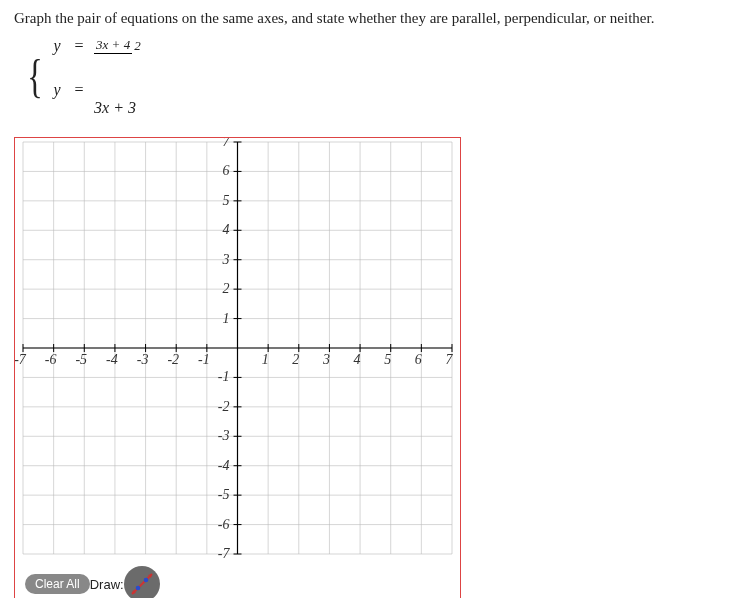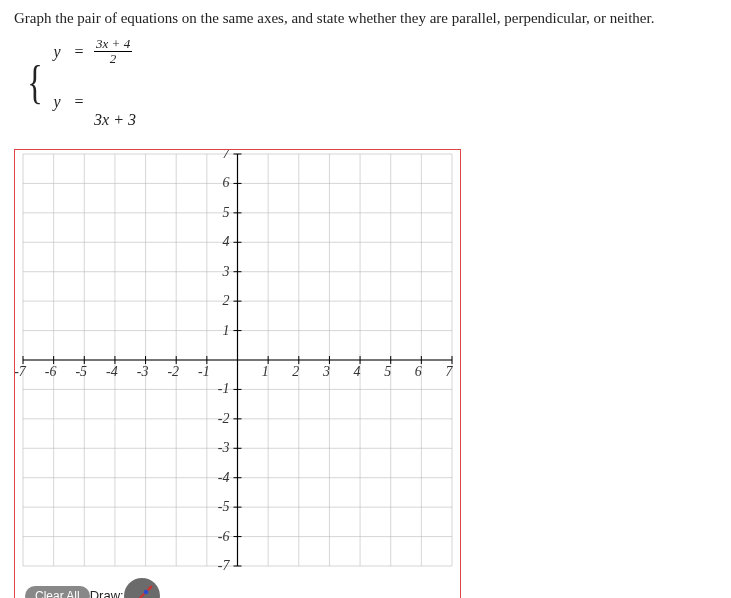--- a/index.html
+++ b/index.html
@@ -37,21 +37,21 @@
       display: flex;
       align-items: center;
       font-style: italic;
       font-family: "Times New Roman", serif;
       font-size: 16px;
     }
     .eq-y { width: 14px; text-align: center; }
     .eq-eq { width: 30px; text-align: center; font-style: normal; }
     .frac {
       display: inline-flex;
-      flex-direction: column;
+      flex-direction: row;
       align-items: center;
       font-size: 13px;
       line-height: 1.1;
     }
     .frac .num { border-bottom: 1px solid #000; padding: 0 2px; }
     .frac .den { padding: 0 2px; }
     .nonfrac { font-size: 16px; margin-top: 36px; }
 
     .graph-wrap {
       border: 1px solid #d44;

